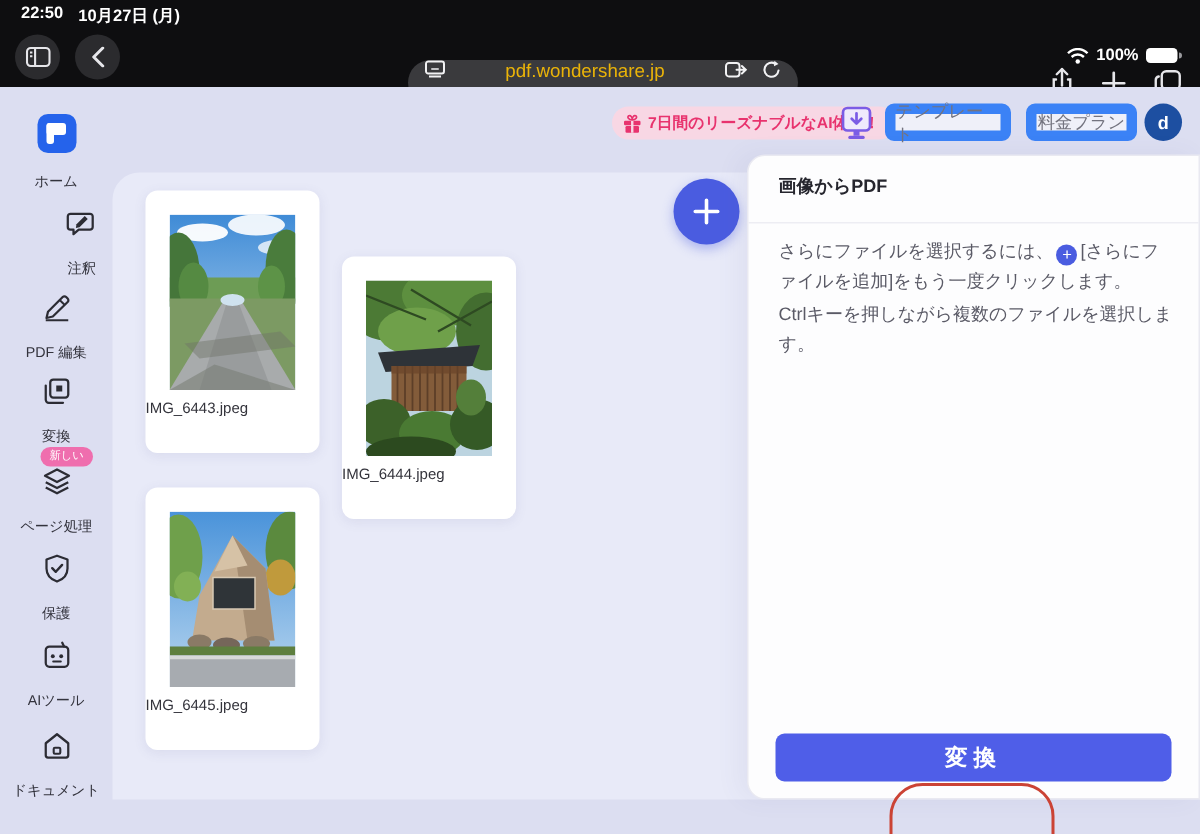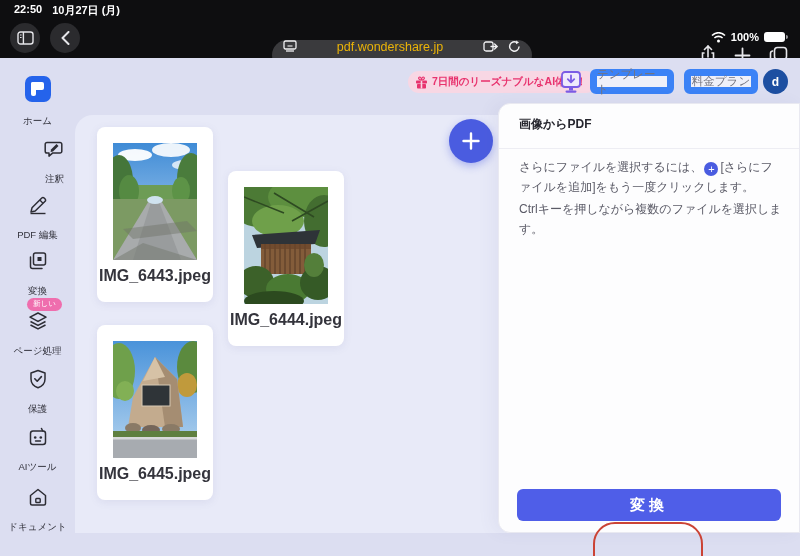--- a/index.html
+++ b/index.html
@@ -40,21 +40,21 @@
   .home-logo { width:26px; height:26px; border-radius:7px; background:#2563eb; position:relative; }
   .home-logo:before { content:""; position:absolute; left:6px; top:6px; width:13px; height:8px; border-radius:2px; background:#fff; }
   .home-logo:after { content:""; position:absolute; left:6px; top:6px; width:5px; height:14px; border-radius:2px; background:#fff; }
   .badge-new { position:absolute; left:27px; top:-12px; padding:1px 6px 2px; border-radius:8px; background:#ef6eae; color:#fff; font-size:7.5px; white-space:nowrap; }
   .icon-wrap { position:relative; width:22px; height:22px; }
 
   
   .canvas { position:absolute; left:75px; top:57px; right:0; bottom:23px; background:#e8eaf8; border-top-left-radius:18px; }
   .file-card { position:absolute; width:116px; height:175px; background:#fff; border-radius:8px; box-shadow:0 2px 8px rgba(90,90,150,0.10); }
   .thumb { position:absolute; left:16px; top:16px; width:84px; height:117px; overflow:hidden; }
-  .file-name { position:absolute; left:0; right:0; top:140px; text-align:center; font-size:16px; color:#34343c;font-weight:bold; }
+  .file-name { position:absolute; left:0; right:0; top:140px; font-size:10px; color:#34343c; }
   .add-btn { position:absolute; left:374px; top:4px; width:44px; height:44px; border-radius:50%; background:#4a5ce0; box-shadow:0 3px 8px rgba(74,92,224,0.4); display:flex; align-items:center; justify-content:center; }
 
   
   .right-panel { position:absolute; left:498px; top:45px; width:302px; height:430px; background:#fdfdfe; border-top-left-radius:12px; border-bottom-left-radius:12px; border:1px solid #e9e9f1; box-shadow:-6px 0 16px rgba(80,80,140,0.06); }
   .panel-title { position:absolute; left:20px; top:12px; font-size:12px; font-weight:bold; color:#26262e; }
   .panel-divider { position:absolute; left:0; right:0; top:44px; height:1px; background:#ededf3; }
   .panel-text { position:absolute; left:20px; right:16px; font-size:12px; line-height:1.65; color:#5a5a66; }
   .pt1 { top:54px; }
   .pt2 { top:96px; }
   .inline-add { display:inline-flex; width:14px; height:14px; border-radius:50%; background:#4a5ce0; color:#fff; font-size:11px; line-height:14px; align-items:center; justify-content:center; vertical-align:-2px; margin:0 2px; }

